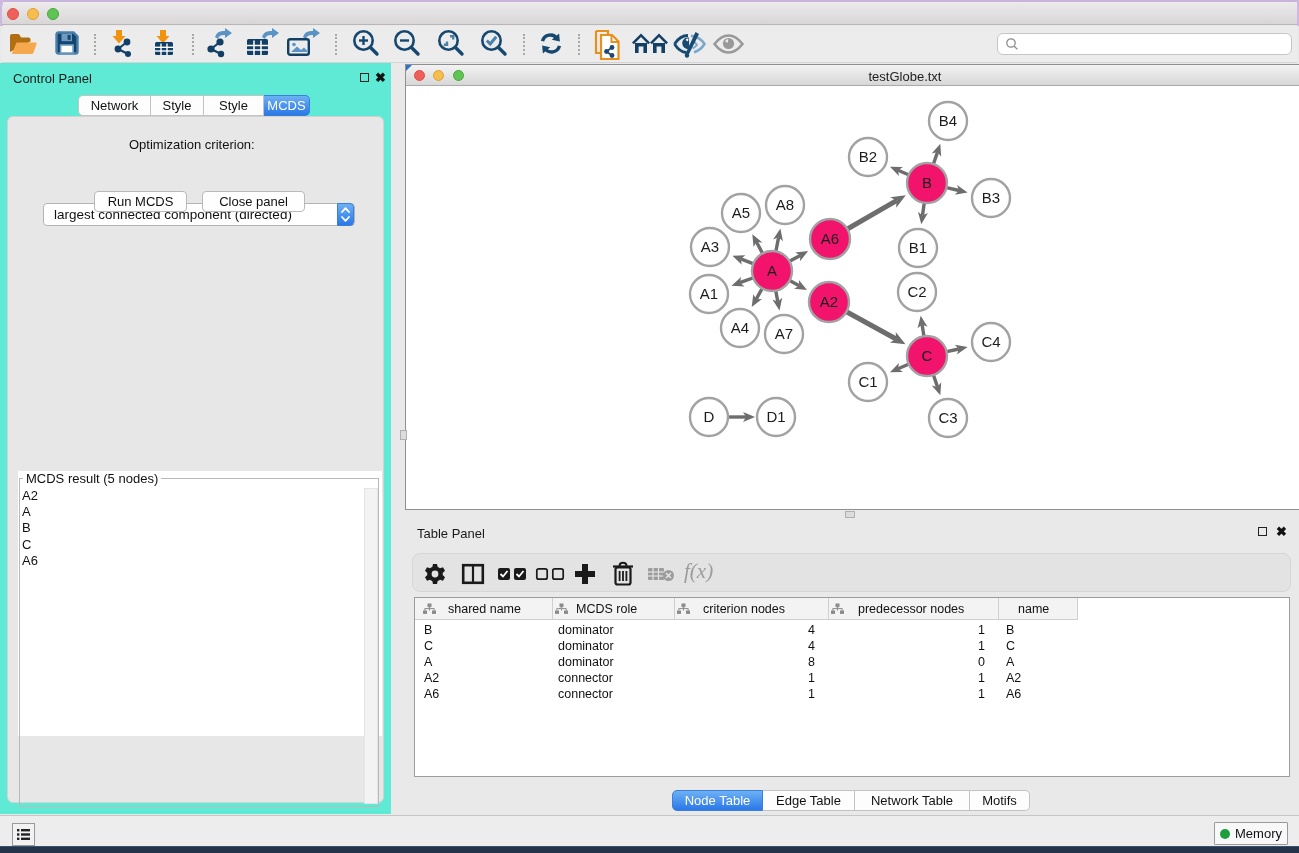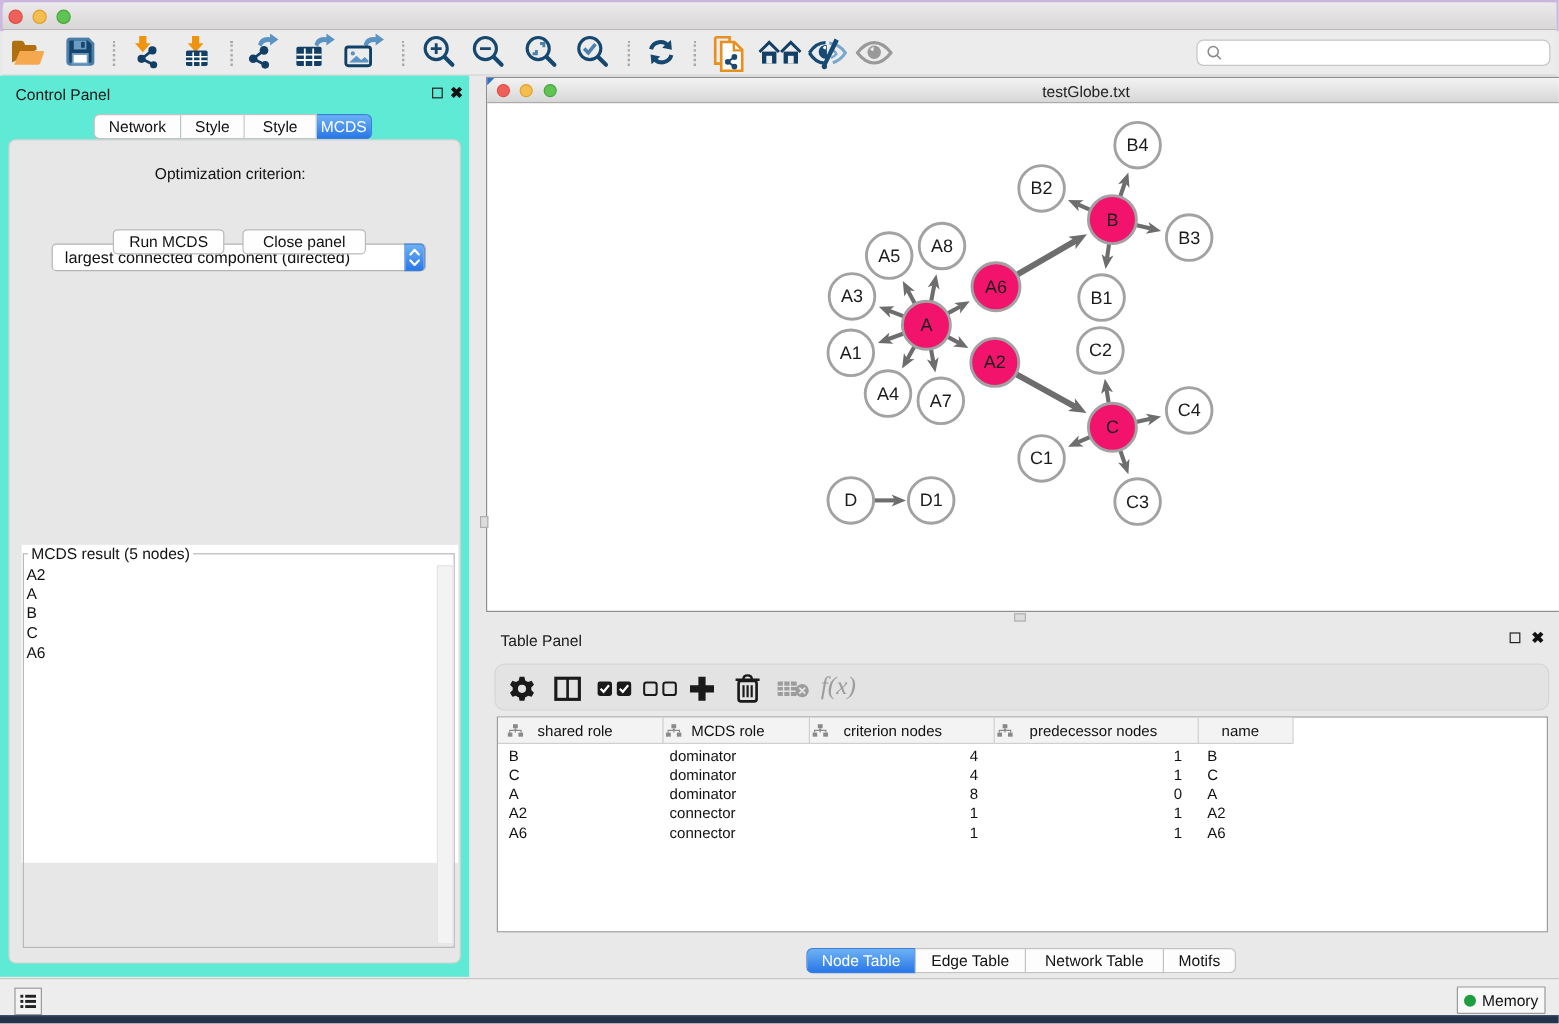--- a/index.html
+++ b/index.html
@@ -206,21 +206,21 @@
       <svg width="15" height="21" viewBox="0 0 15 21">
           <path d="M4 8 L7.5 4.2 L11 8" fill="none" stroke="#fff" stroke-width="1.8" stroke-linecap="round" stroke-linejoin="round"></path>
           <path d="M4 13 L7.5 16.8 L11 13" fill="none" stroke="#fff" stroke-width="1.8" stroke-linecap="round" stroke-linejoin="round"></path>
         </svg>
     </div>
   </div>
 
   <div class="abs" style="left:94px;top:128px;width:93px;height:21px;background:#fefefe;border:1px solid #b9b9b9;border-radius:4px;text-align:center;font-size:13px;line-height:19px;color:#111;">Run MCDS</div>
   <div class="abs" style="left:202px;top:128px;width:103px;height:21px;background:#fefefe;border:1px solid #b9b9b9;border-radius:4px;text-align:center;font-size:13px;line-height:19px;color:#111;">Close panel</div>
 
-  <div class="abs" style="left:18px;top:391px;width:364px;height:265px;background:#fff;">
+  <div class="abs" style="left:18px;top:408px;width:364px;height:265px;background:#fff;">
     <fieldset style="position:absolute;left:1px;top:0px;width:360px;height:336px;border:1px solid #b9b9b9;border-radius:0;padding:0;">
       <legend style="font-size:13px;color:#111;margin-left:3px;padding:0 3px;">MCDS result (5 nodes)</legend>
     </fieldset>
     <div style="position:absolute;left:4px;top:17px;font-size:13px;color:#111;line-height:16.2px;">A2<br>A<br>B<br>C<br>A6</div>
     <div style="position:absolute;right:4px;top:17px;width:14px;height:316px;background:#f3f3f3;border:1px solid #e4e4e4;"></div>
   </div>
 </div>
 
 <div class="abs" style="left:405px;top:64px;width:1000px;height:446px;border:1px solid #8f8f8f;background:#fff;">
   <div style="position:absolute;left:0;top:0;width:100%;height:21px;background:linear-gradient(#f3f3f3,#d7d7d7);border-bottom:1px solid #aaa;">
@@ -387,21 +387,21 @@
     <div style="position:absolute;left:0;top:0;width:662px;height:22px;background:#f3f3f3;border-bottom:1px solid #cfcfcf;"></div>
     <div style="position:absolute;left:0;top:0;height:22px;font-size:12.5px;color:#111;">
       <svg width="13" height="12" style="position:absolute;left:8px;top:5px" viewBox="0 0 13 12">
           <g fill="#8a8a8a">
             <rect x="4.5" y="0.5" width="4" height="3.4"></rect>
             <rect x="0" y="7.5" width="4" height="3.4"></rect>
             <rect x="9" y="7.5" width="4" height="3.4"></rect>
             <path d="M6.2 4 L6.2 5.6 L1.8 5.6 L1.8 7.5 M6.8 4 L6.8 5.6 L11.2 5.6 L11.2 7.5 M6.5 5.6 L6.5 7.5" stroke="#8a8a8a" fill="none" stroke-width="1"></path>
           </g>
         </svg>
-      <span style="position:absolute;left:33px;top:4px;white-space:nowrap;">shared role</span>
+      <span style="position:absolute;left:33px;top:4px;white-space:nowrap;">shared name</span>
       <svg width="13" height="12" style="position:absolute;left:140px;top:5px" viewBox="0 0 13 12">
           <g fill="#8a8a8a">
             <rect x="4.5" y="0.5" width="4" height="3.4"></rect>
             <rect x="0" y="7.5" width="4" height="3.4"></rect>
             <rect x="9" y="7.5" width="4" height="3.4"></rect>
             <path d="M6.2 4 L6.2 5.6 L1.8 5.6 L1.8 7.5 M6.8 4 L6.8 5.6 L11.2 5.6 L11.2 7.5 M6.5 5.6 L6.5 7.5" stroke="#8a8a8a" fill="none" stroke-width="1"></path>
           </g>
         </svg>
       <span style="position:absolute;left:161px;top:4px;white-space:nowrap;">MCDS role</span>
       <svg width="13" height="12" style="position:absolute;left:262px;top:5px" viewBox="0 0 13 12">

